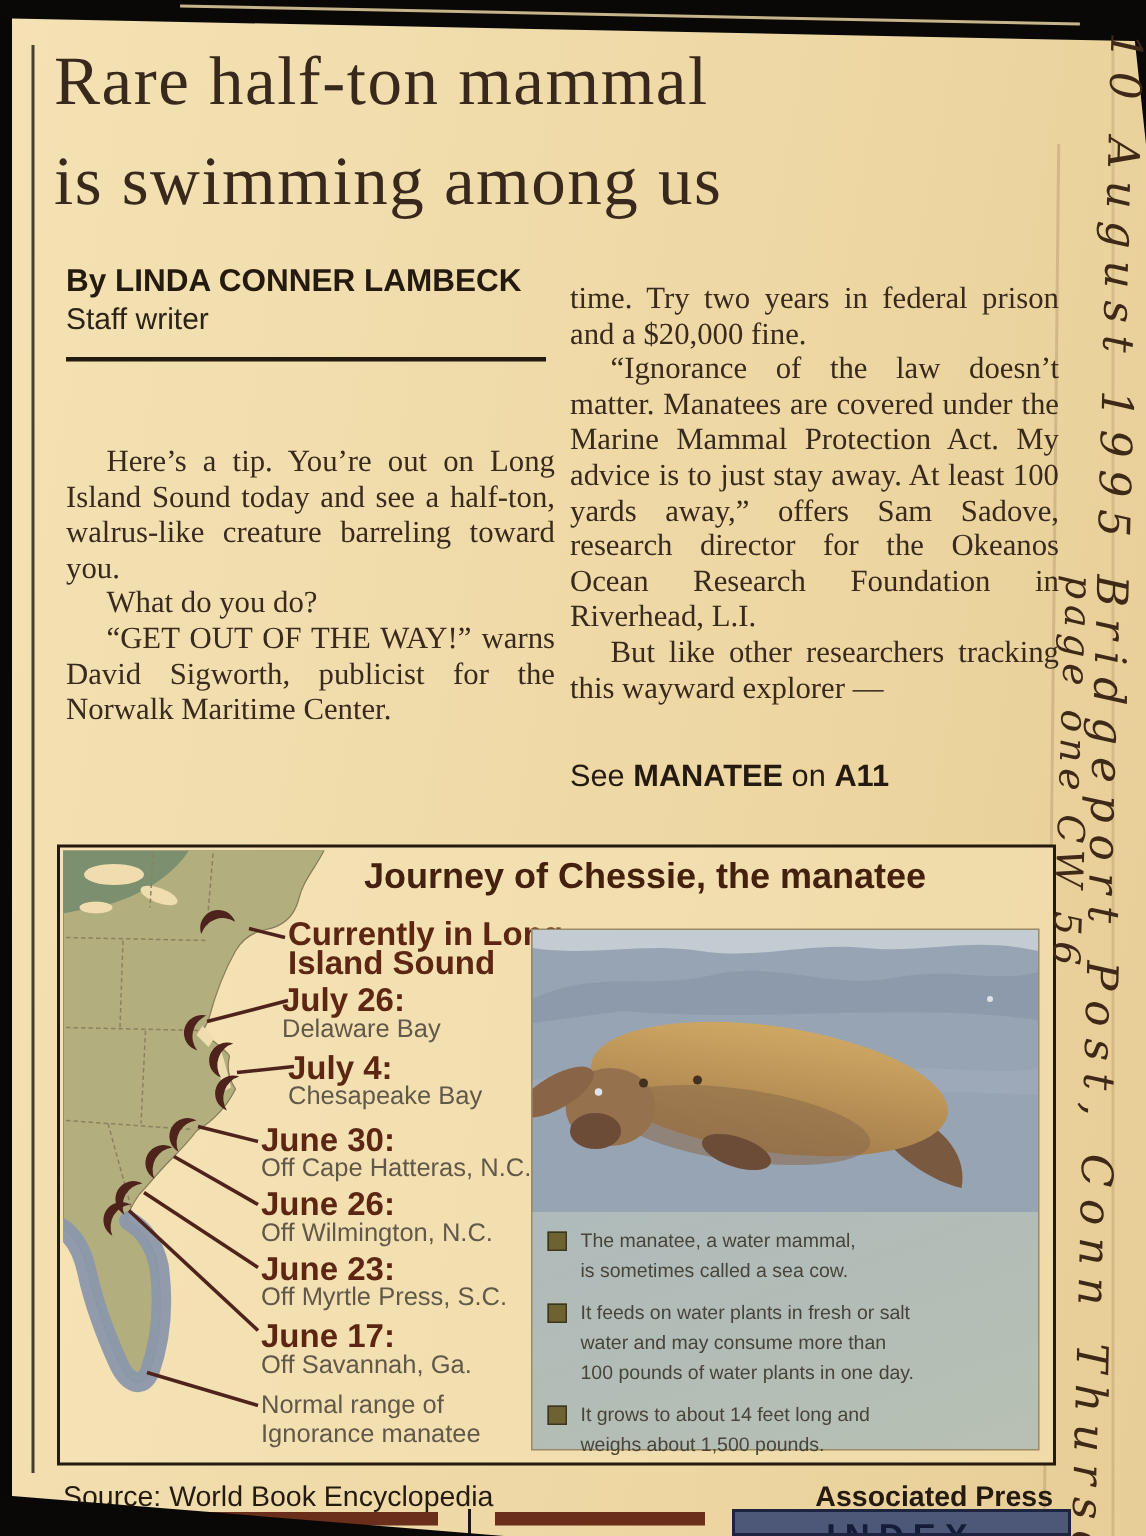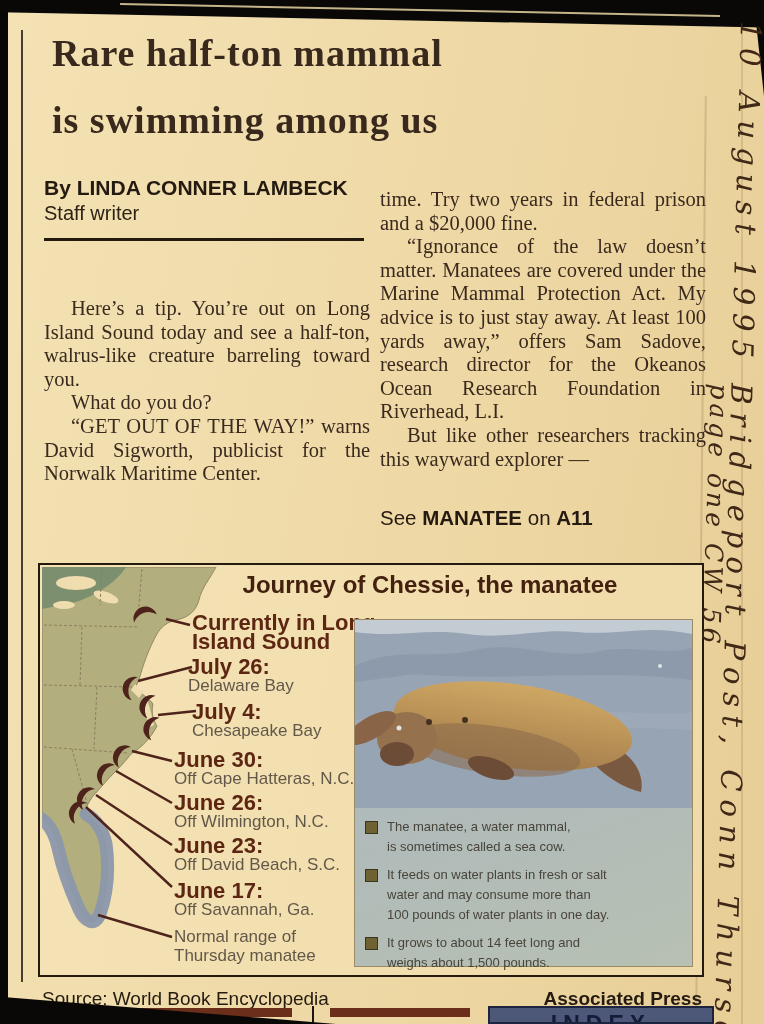--- a/index.html
+++ b/index.html
@@ -13,22 +13,22 @@
              transform:rotate(1.15deg);opacity:.85;}
   .tr-corner{position:absolute;left:748px;top:0;width:16px;height:96px;background:#0a0806;
              clip-path:polygon(35% 0,100% 0,100% 100%,100% 100%);}
   .bl-wedge{position:absolute;left:0;top:993px;width:336px;height:31px;background:#0a0806;
             clip-path:polygon(0 12%,100% 100%,0 100%);}
   .col-rule{position:absolute;left:13px;top:24px;width:2px;height:952px;background:#2b211a;opacity:.85;}
   .crease{position:absolute;width:2px;background:#7a5a34;opacity:.22;}
   .crease.c1{left:692px;top:90px;height:920px;transform:rotate(.6deg);}
   .crease.c2{left:733px;top:0;height:1018px;opacity:.18;}
 
-  .headline{position:absolute;left:44px;top:14px;width:660px;
-            font-family:"Liberation Serif",serif;font-weight:bold;font-size:38px;
+  .headline{position:absolute;left:28px;top:14px;width:660px;
+            font-family:"Liberation Serif",serif;font-weight:normal;font-size:46px;
             line-height:67px;color:#39281c;letter-spacing:1px;}
   .byline{position:absolute;left:36px;top:170px;font-size:21px;font-weight:bold;color:#241a10;}
   .staff{position:absolute;left:36px;top:196px;font-size:20px;color:#2d2216;}
   .byline-rule{position:absolute;left:36px;top:232px;width:320px;height:3px;background:#241a10;}
 
   .bodycol{position:absolute;width:326px;font-family:"Liberation Serif",serif;
            font-size:20.5px;line-height:23.6px;color:#3a2a1e;text-align:justify;}
   .bodycol p{margin:0;text-indent:27px;}
   .bodycol p.noindent{text-indent:0;}
   .col1{left:36px;top:246px;margin-top:45px;}
@@ -181,30 +181,30 @@
       <div class="tl-entry" style="left:134px;top:185px;">
         <div class="tl-date">June 30:</div>
         <div class="tl-loc">Off Cape Hatteras, N.C.</div>
       </div>
       <div class="tl-entry" style="left:134px;top:228px;">
         <div class="tl-date">June 26:</div>
         <div class="tl-loc">Off Wilmington, N.C.</div>
       </div>
       <div class="tl-entry" style="left:134px;top:271px;">
         <div class="tl-date">June 23:</div>
-        <div class="tl-loc">Off David Beach, S.C.</div>
+        <div class="tl-loc">Off Myrtle Press, S.C.</div>
       </div>
       <div class="tl-entry" style="left:134px;top:316px;">
         <div class="tl-date">June 17:</div>
         <div class="tl-loc">Off Savannah, Ga.</div>
       </div>
       <div class="tl-entry" style="left:134px;top:362px;">
         <div class="tl-date"></div>
         <div class="tl-loc">Normal range of
-Thursday manatee</div>
+Ignorance manatee</div>
       </div>
 
       <div class="illus-panel">
         <svg width="337" height="188" viewBox="0 0 337 188">
           <defs>
             <linearGradient id="mg" x1="0" y1="0" x2="0" y2="1">
               <stop offset="0" stop-color="#cfa763"></stop>
                 <stop offset="1" stop-color="#a37c4b"></stop>
             </linearGradient>
           </defs>

